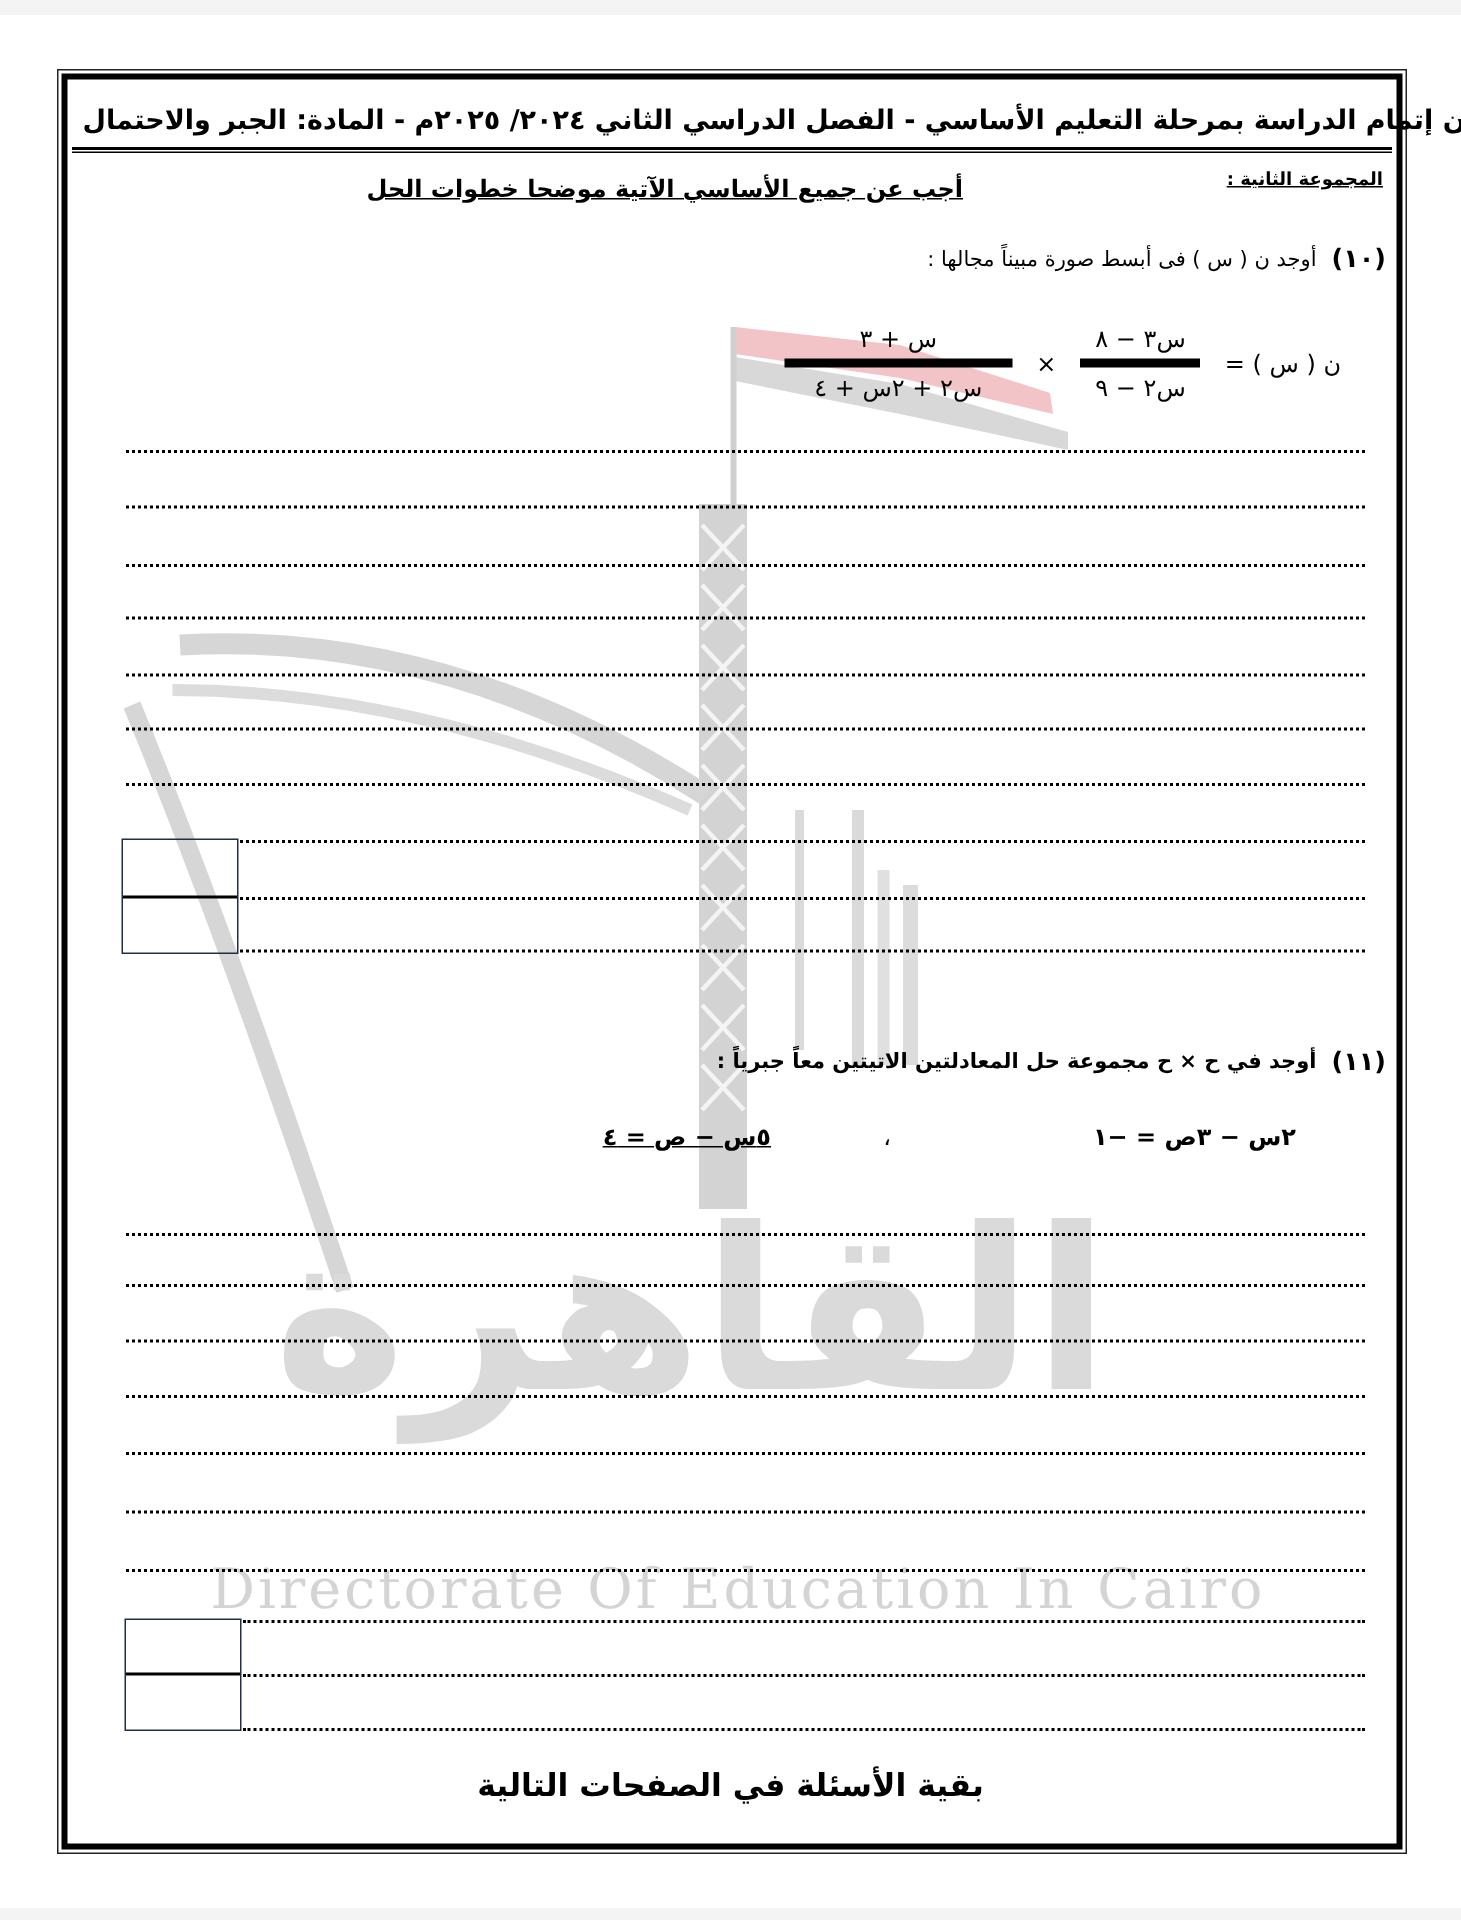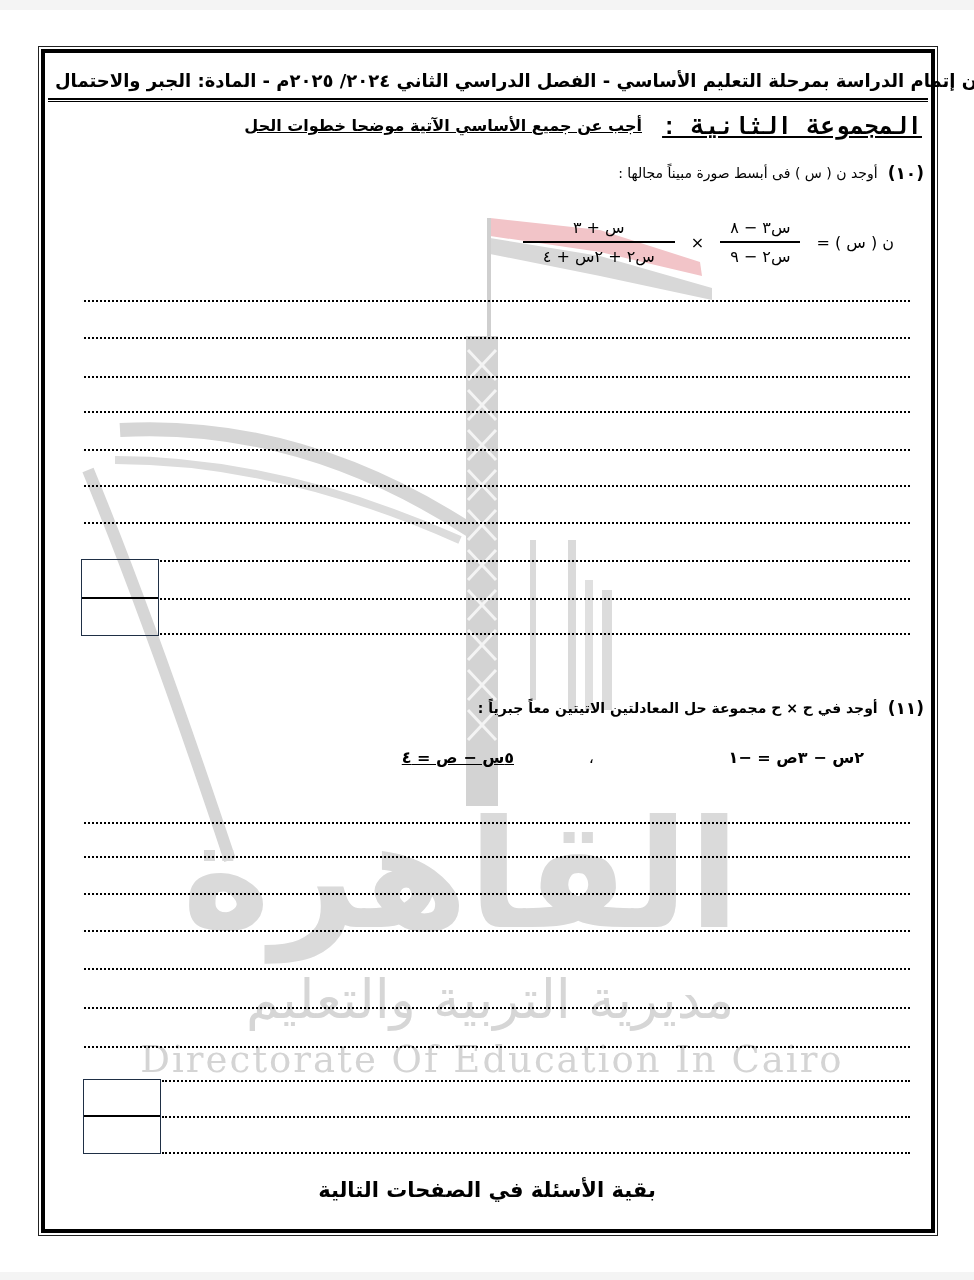--- a/index.html
+++ b/index.html
@@ -71,21 +71,21 @@
       position: absolute; left: 48px; top: 98px; width: 880px; height: 0;
       border-top: 2px solid #000;
     }
     .header-rule2 {
       position: absolute; left: 48px; top: 101px; width: 880px; height: 0;
       border-top: 1px solid #000;
     }
 
     .group-title {
       position: absolute; right: 52px; top: 112px; height: 30px;
-      font-size: 24px; font-weight: bold; text-decoration: underline; direction: rtl; white-space: nowrap; font-family: Liberation Mono, monospace;
+      font-size: 12px; font-weight: bold; text-decoration: underline; direction: rtl; white-space: nowrap;
     }
     .instruction {
       position: absolute; right: 332px; top: 116px; height: 26px;
       font-size: 16px; font-weight: bold; text-decoration: underline; direction: rtl; white-space: nowrap;
     }
 
     .q-line {
       position: absolute; height: 26px; direction: rtl; white-space: nowrap;
       font-size: 15px; display: flex; align-items: center; gap: 10px;
     }
@@ -93,21 +93,21 @@
     .q-text { font-size: 14px; }
 
     
     .equation {
       position: absolute; right: 80px; top: 202px; height: 80px; width: 460px;
       direction: rtl; display: flex; align-items: center; gap: 16px;
       font-size: 16px;
     }
     .frac { display: flex; flex-direction: column; align-items: center; }
     .frac .num { padding: 0 10px 4px 10px; white-space: nowrap; }
-    .frac .den { padding: 4px 10px 0 10px; white-space: nowrap; border-top: 2px solid #000000; }
+    .frac .den { padding: 4px 10px 0 10px; white-space: nowrap; border-top: 6px solid #000000; }
     .frac.wide .num, .frac.wide .den { padding-left: 20px; padding-right: 20px; }
     .eq-lhs { white-space: nowrap; }
     .eq-op { white-space: nowrap; font-size: 16px; }
 
     .eq-pair {
       position: absolute; top: 748px; height: 26px; direction: rtl; white-space: nowrap; font-size: 16px; font-weight: bold;
     }
 
     
     .dots {
@@ -168,21 +168,20 @@
     <path d="M120,430 Q300,420 470,530" stroke="#d6d6d6" stroke-width="14" fill="none"></path>
     <path d="M115,460 Q280,460 460,540" stroke="#dcdcdc" stroke-width="8" fill="none"></path>
     <path d="M88,470 Q150,620 230,860" stroke="#d6d6d6" stroke-width="12" fill="none"></path>
 
     <rect x="530" y="540" width="6" height="160" fill="#dadada"></rect>
     <rect x="568" y="540" width="8" height="170" fill="#dadada"></rect>
     <rect x="585" y="580" width="8" height="130" fill="#e0e0e0"></rect>
     <rect x="602" y="590" width="10" height="120" fill="#dcdcdc"></rect>
   </svg>
   <div class="wm-text-cairo">القاهرة</div>
-  <div class="wm-text-ar">مديرية التربية والتعليم</div>
   <div class="wm-text-en">Directorate Of Education In Cairo</div>
 </div>
 
 <div class="frame-outer"></div>
 <div class="frame-inner"></div>
 
 <div class="header-line">
   <span class="header-title">نموذج استرشادي لامتحان إتمام الدراسة بمرحلة التعليم الأساسي - الفصل الدراسي الثاني ٢٠٢٤/ ٢٠٢٥م - المادة: الجبر والاحتمال</span>
   <span class="header-page">٣ / ٦</span>
 </div>

